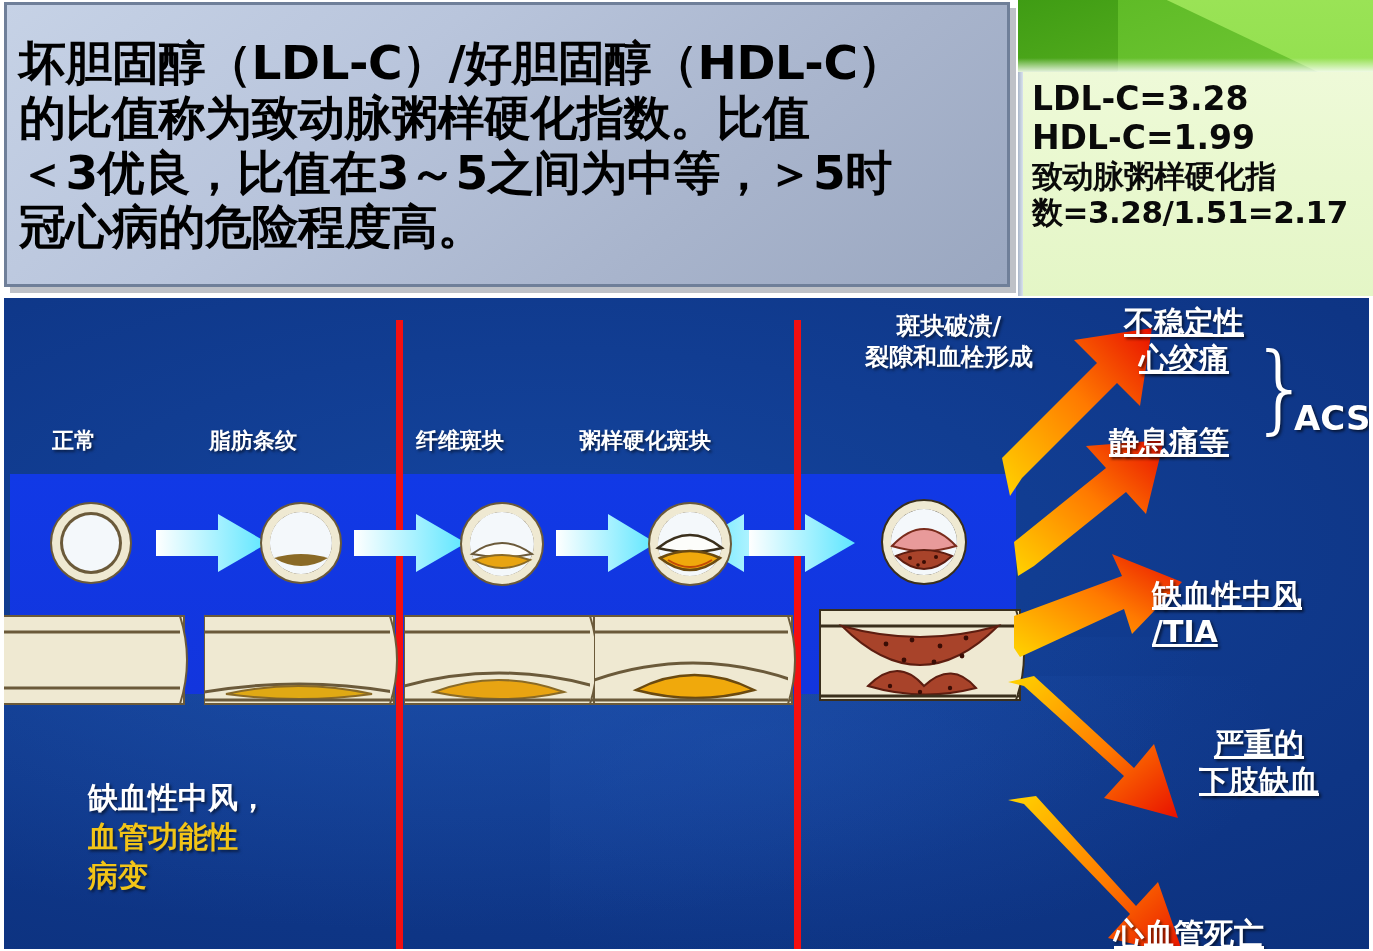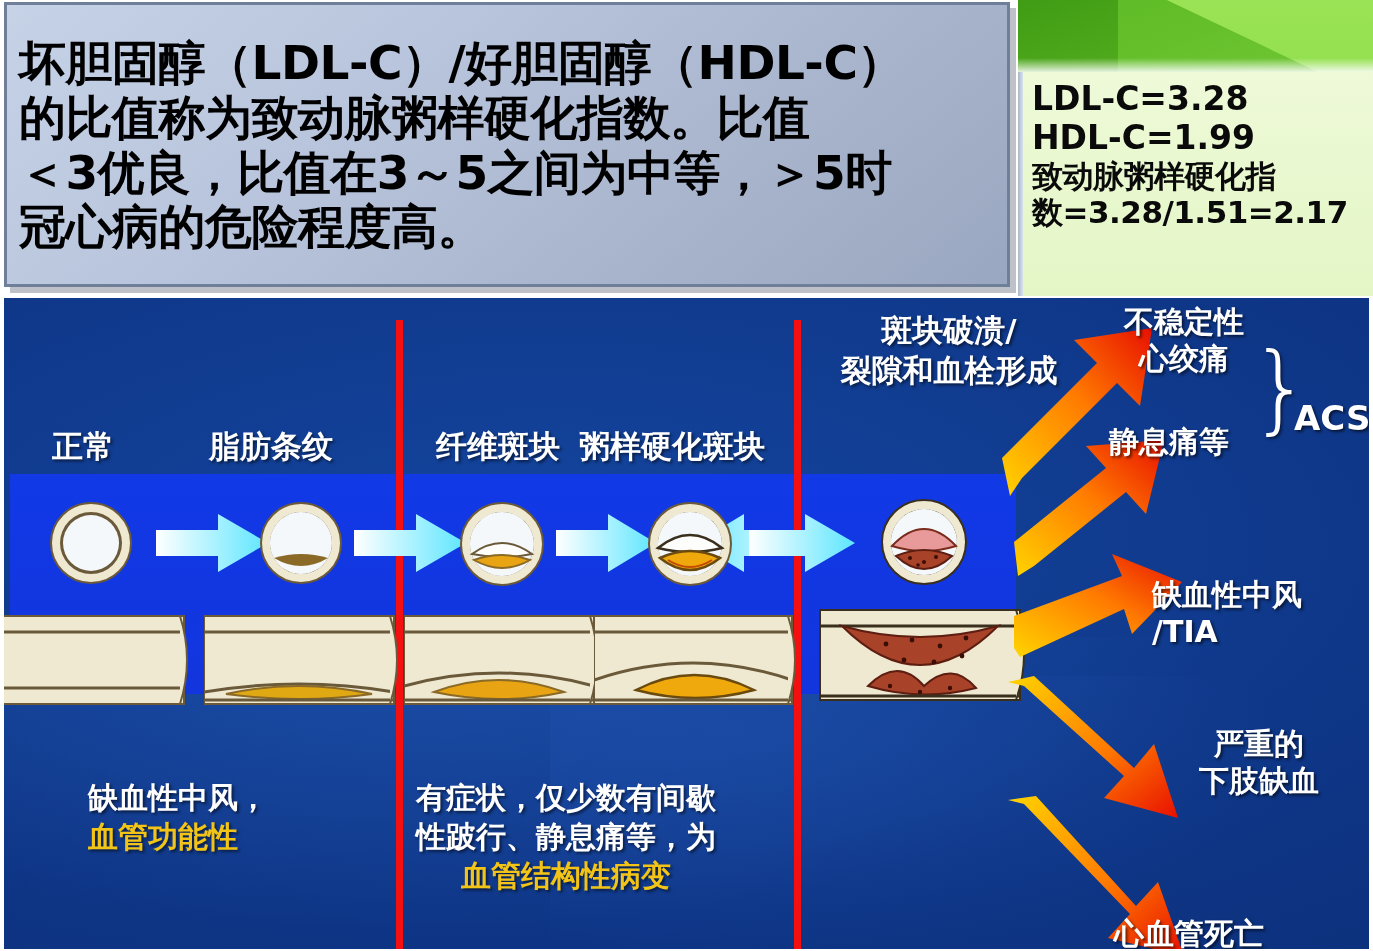--- a/index.html
+++ b/index.html
@@ -55,39 +55,39 @@
     background:radial-gradient(ellipse 80% 100% at 20% 20%,rgba(35,85,180,.35) 0%,rgba(20,60,140,0) 70%);}
 
   
   #vessel-band{position:absolute;left:6px;top:176px;width:1006px;height:220px;
     background:linear-gradient(180deg,#1139e6 0%,#1235dd 100%);}
 
   
   .divider{position:absolute;top:22px;width:7px;height:629px;background:#f40f10;}
 
   
-  .stage-label{position:absolute;color:#fff;font-weight:bold;font-size:31px;
+  .stage-label{position:absolute;color:#fff;font-weight:bold;font-size:22px;
     text-shadow:2px 2px 3px rgba(0,0,0,.55);white-space:nowrap;}
 
   
   #rupture-caption{position:absolute;left:800px;top:13px;width:290px;color:#fff;
-    font-weight:bold;font-size:31px;line-height:1.28;text-align:center;
+    font-weight:bold;font-size:24px;line-height:1.28;text-align:center;
     text-shadow:2px 2px 3px rgba(0,0,0,.55);white-space:pre-line;}
 
   
   .cross{position:absolute;}
   .longi{position:absolute;}
 
   
   .cyan-arrow{position:absolute;height:52px;}
   .cyan-arrow svg{display:block;}
 
   
   .outcome{position:absolute;color:#fff;font-weight:bold;font-size:30px;line-height:1.22;
-    text-shadow:2px 2px 3px rgba(0,0,0,.6);white-space:pre-line;}
+    text-shadow:2px 2px 3px rgba(0,0,0,.6);white-space:pre-line;text-decoration:underline;}
   #acs-label{position:absolute;color:#fff;font-weight:bold;font-size:34px;
     text-shadow:2px 2px 3px rgba(0,0,0,.6);}
   #acs-brace{position:absolute;color:#fff;font-size:96px;font-weight:300;line-height:1;
     text-shadow:2px 2px 3px rgba(0,0,0,.5);}
 
   
   .desc{position:absolute;font-weight:bold;font-size:30px;line-height:1.30;
     text-shadow:2px 2px 3px rgba(0,0,0,.55);}
   .desc .w{color:#ffffff;}
   .desc .y{color:#f2c417;}
@@ -127,21 +127,21 @@
     <div id="diagram-swoosh"></div>
     <div id="diagram-swoosh2"></div>
 
     <div id="vessel-band"></div>
 
     <div class="divider" style="left:392px;"></div>
     <div class="divider" style="left:790px;"></div>
 
     <div class="stage-label" style="left:48px;  top:128px;">正常</div>
     <div class="stage-label" style="left:205px; top:128px;">脂肪条纹</div>
-    <div class="stage-label" style="left:412px; top:128px;margin-left:20px;">纤维斑块</div>
+    <div class="stage-label" style="left:412px; top:128px;">纤维斑块</div>
     <div class="stage-label" style="left:575px; top:128px;">粥样硬化斑块</div>
 
     <div id="rupture-caption">斑块破溃/
 裂隙和血栓形成</div>
 
     <svg class="cross" style="left:42px;top:200px;" width="90" height="90" viewBox="0 0 90 90">
       <circle cx="45" cy="45" r="40" fill="#efe9d2" stroke="#6b5a3a" stroke-width="2"></circle>
       <circle cx="45" cy="45" r="31" fill="#6b5a3a"></circle>
       <circle cx="45" cy="45" r="28" fill="#f4f8fb"></circle>
     </svg>
@@ -356,22 +356,18 @@
 /TIA</div>
 
     <div class="outcome" style="left:1180px;top:428px;text-align:center;width:150px;">严重的
 下肢缺血</div>
 
     <div class="outcome" style="left:1110px;top:570px;margin-top:48px;">心血管死亡</div>
 
     <div class="desc" style="left:84px;top:480px;">
       <div class="w">缺血性中风，</div>
       <div class="y">血管功能性</div>
-    </div>
-
-    <div class="desc" style="left:412px;top:480px;">
-      <div class="w">有症状，仅少数有间歇</div>
-      <div class="w">性跛行、静息痛等，为</div>
-      <div class="y" style="text-align:center;">血管结构性病变</div>
-    </div>
+      <div class="y">病变</div>
+    </div>
+
 
   </div>
 </div>
 
 </body></html>

